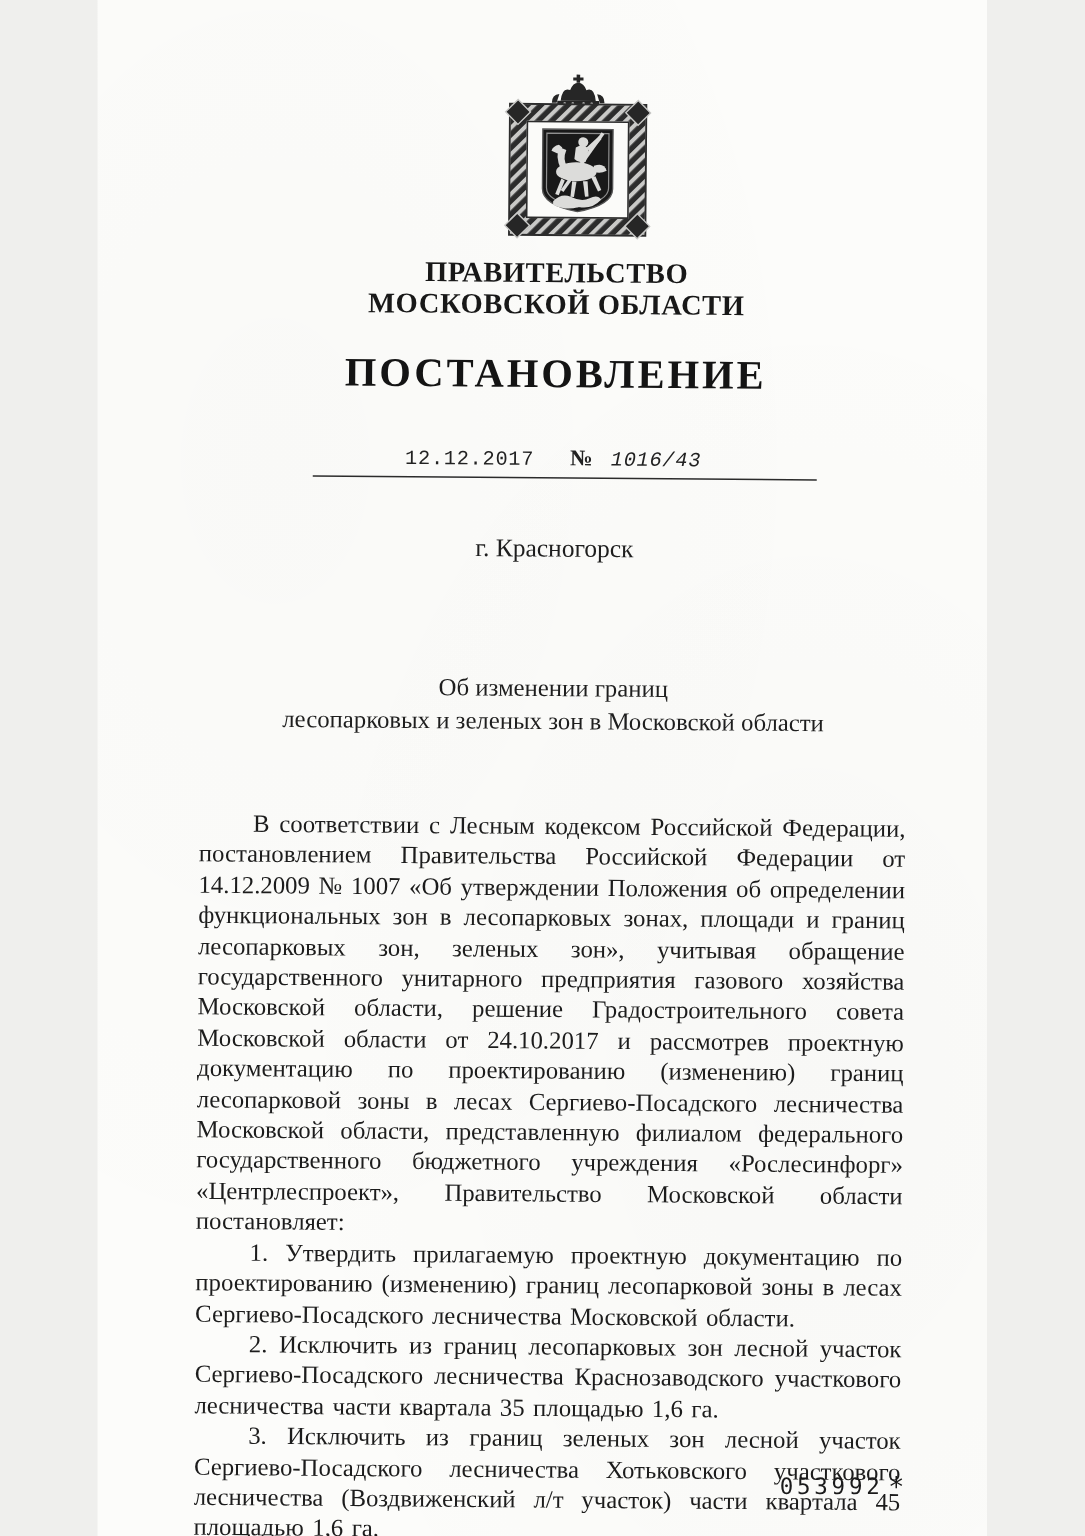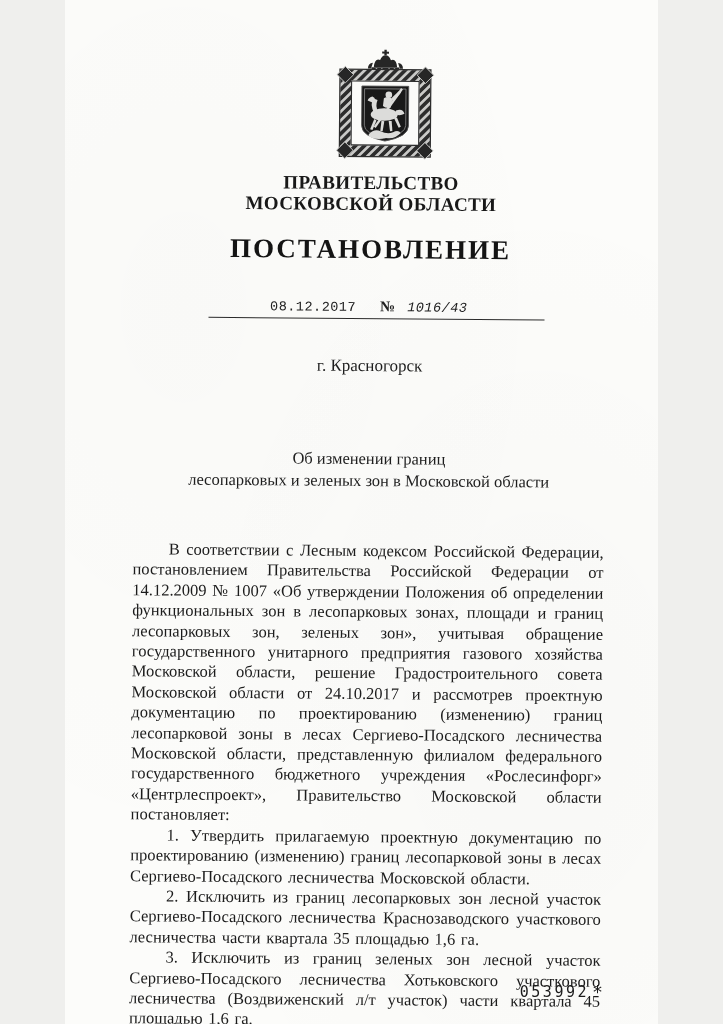--- a/index.html
+++ b/index.html
@@ -167,21 +167,21 @@
     </svg>
 
     <div class="authority">
       <div>ПРАВИТЕЛЬСТВО</div>
       <div>МОСКОВСКОЙ ОБЛАСТИ</div>
     </div>
 
     <div class="doctype">ПОСТАНОВЛЕНИЕ</div>
 
     <div class="date-row">
-      <span class="date">08.12.2017</span>
+      <span class="date">12.12.2017</span>
       <span class="nosign">№</span>
       <span class="noval">1016/43</span>
     </div>
 
     <div class="city">г. Красногорск</div>
 
     <div class="subject">
       <div>Об изменении границ</div>
       <div>лесопарковых и зеленых зон в Московской области</div>
     </div>

